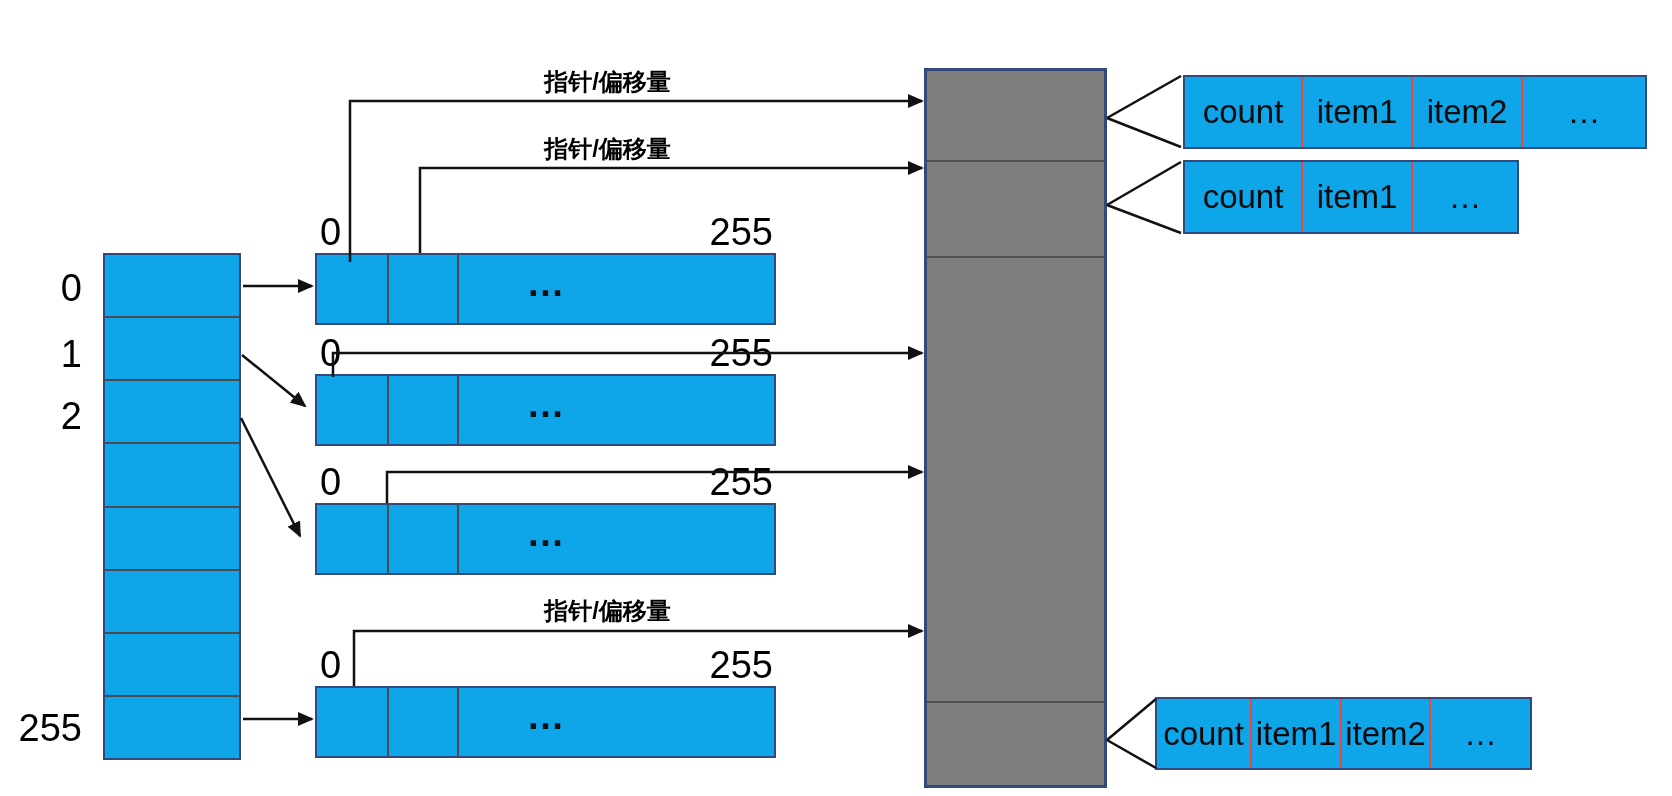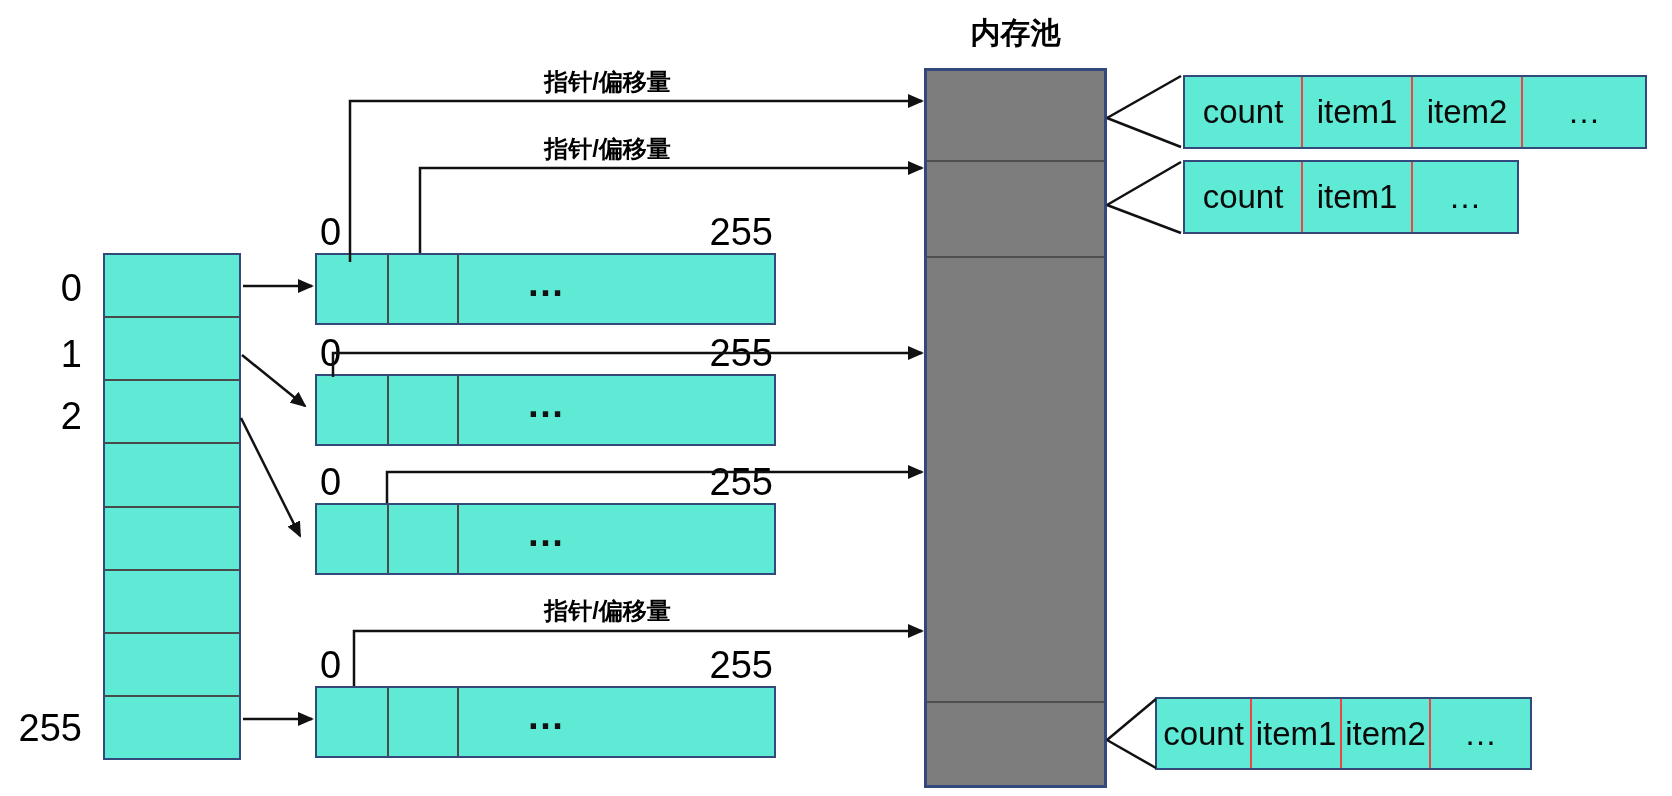--- a/index.html
+++ b/index.html
@@ -1,21 +1,21 @@
 <!DOCTYPE html>
 <html><head>
 <meta charset="utf-8">
 <style>
   html,body{margin:0;padding:0;background:#fff;}
   .canvas{
     position:relative;width:1672px;height:796px;background:#ffffff;
     font-family:"Liberation Sans","DejaVu Sans",sans-serif;color:#111;
     overflow:hidden;
   }
-  .box{position:absolute;box-sizing:border-box;background:#5eead4;border:2px solid #33497b;}
+  .box{position:absolute;box-sizing:border-box;background:#0ea5e9;border:2px solid #33497b;}
   
   .index-table{display:flex;flex-direction:column;}
   .index-cell{flex:1;}
   .index-cell + .index-cell{border-top:2px solid #4a4a4a;}
   .index-label{position:absolute;width:72px;text-align:right;font-size:38px;line-height:42px;color:#000;}
   
   .bucket-row{display:flex;}
   .bcell{box-sizing:border-box;height:100%;}
   .bcell + .bcell{border-left:2px solid #4a4a4a;}
   .row-dots{position:absolute;inset:0;display:flex;align-items:center;justify-content:center;
@@ -88,21 +88,20 @@
     <div class="bcell" style="flex:1;"></div>
     <div class="row-dots">…</div>
   </div>
   <div class="range-label" style="left:320px;top:644px;">0</div>
   <div class="range-label range-end" style="left:688px;top:644px;">255</div>
 
   <div class="ptr-label" style="left:520px;top:68px;">指针/偏移量</div>
   <div class="ptr-label" style="left:520px;top:135px;">指针/偏移量</div>
   <div class="ptr-label" style="left:520px;top:597px;">指针/偏移量</div>
 
-  <div class="pool-title" style="left:924px;top:16px;width:183px;">内存池</div>
   <div class="box pool" style="left:924px;top:68px;width:183px;height:720px;">
     <div class="pool-divider" style="top:89px;"></div>
     <div class="pool-divider" style="top:185px;"></div>
     <div class="pool-divider" style="top:630px;"></div>
   </div>
 
   <div class="box chunk-list" style="left:1183px;top:75px;width:464px;height:74px;">
     <div class="chunk-cell" style="width:116px;">count</div>
     <div class="chunk-cell" style="width:110px;">item1</div>
     <div class="chunk-cell" style="width:110px;">item2</div>

